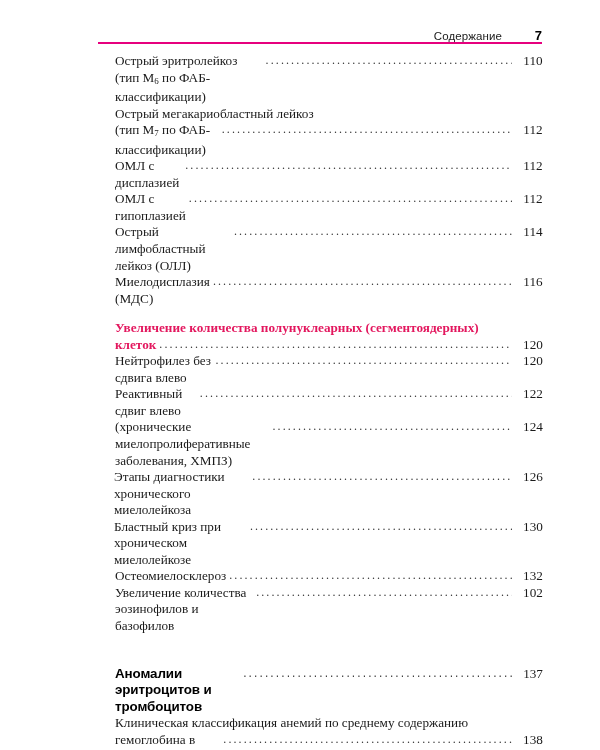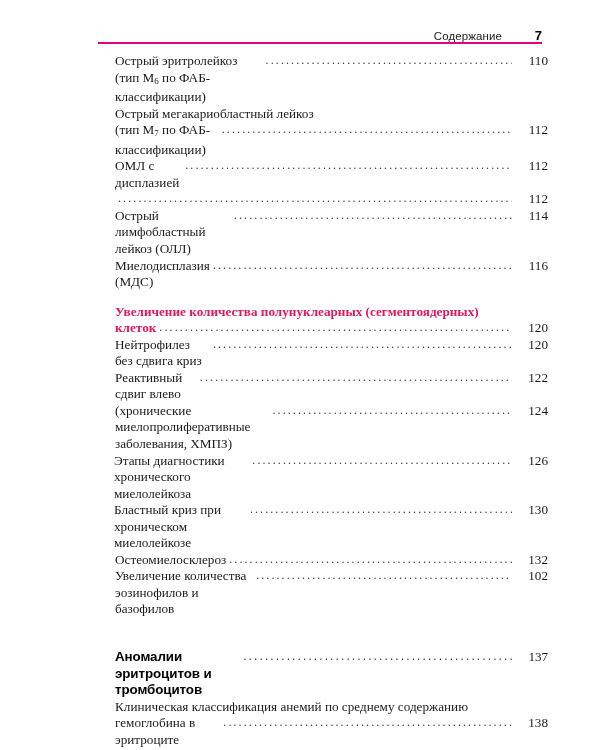--- a/index.html
+++ b/index.html
@@ -97,21 +97,21 @@
     position: relative;
     top: -1px;
   }
   .leader::before {
     content: "......................................................................................................";
   }
 
   .folio {
     flex: 0 0 auto;
     width: 30px;
-    text-align: right;
+    text-align: center;
     font-size: 13.2px;
     color: #1a1a1a;
     padding-left: 4px;
   }
 
   
   .wrap-entry .first-lines {
     font-size: 13.2px;
     line-height: 16.55px;
   }
@@ -174,20 +174,21 @@
             <span class="leader"></span>
             <span class="folio">112</span>
           </div>
         </div>
         <div class="toc-entry lvl-1 ">
           <span class="entry-text">ОМЛ с дисплазией</span>
           <span class="leader"></span>
           <span class="folio">112</span>
         </div>
         <div class="toc-entry lvl-1 ">
+          <span class="entry-text">ОМЛ с гипоплазией</span>
           <span class="leader"></span>
           <span class="folio">112</span>
         </div>
         <div class="toc-entry lvl-1 ">
           <span class="entry-text">Острый лимфобластный лейкоз (ОЛЛ)</span>
           <span class="leader"></span>
           <span class="folio">114</span>
         </div>
         <div class="toc-entry lvl-1 ">
           <span class="entry-text">Миелодисплазия (МДС)</span>
@@ -199,21 +200,21 @@
       <div>
         <div class="toc-entry lvl-1 pink wrap-entry" style="display: block; font-family: Liberation Serif, serif;">
           <div class="first-lines">Увеличение количества полунуклеарных (сегментоядерных)</div>
           <div class="tail">
             <span class="entry-text">клеток</span>
             <span class="leader"></span>
             <span class="folio">120</span>
           </div>
         </div>
         <div class="toc-entry lvl-1 ">
-          <span class="entry-text">Нейтрофилез без сдвига криз</span>
+          <span class="entry-text">Нейтрофилез без сдвига влево</span>
           <span class="leader"></span>
           <span class="folio">120</span>
         </div>
         <div class="toc-entry lvl-1 ">
           <span class="entry-text">Реактивный сдвиг влево</span>
           <span class="leader"></span>
           <span class="folio">122</span>
         </div>
         <div class="toc-entry lvl-1 wrap-entry" style="display: block;">
           <div class="tail">

